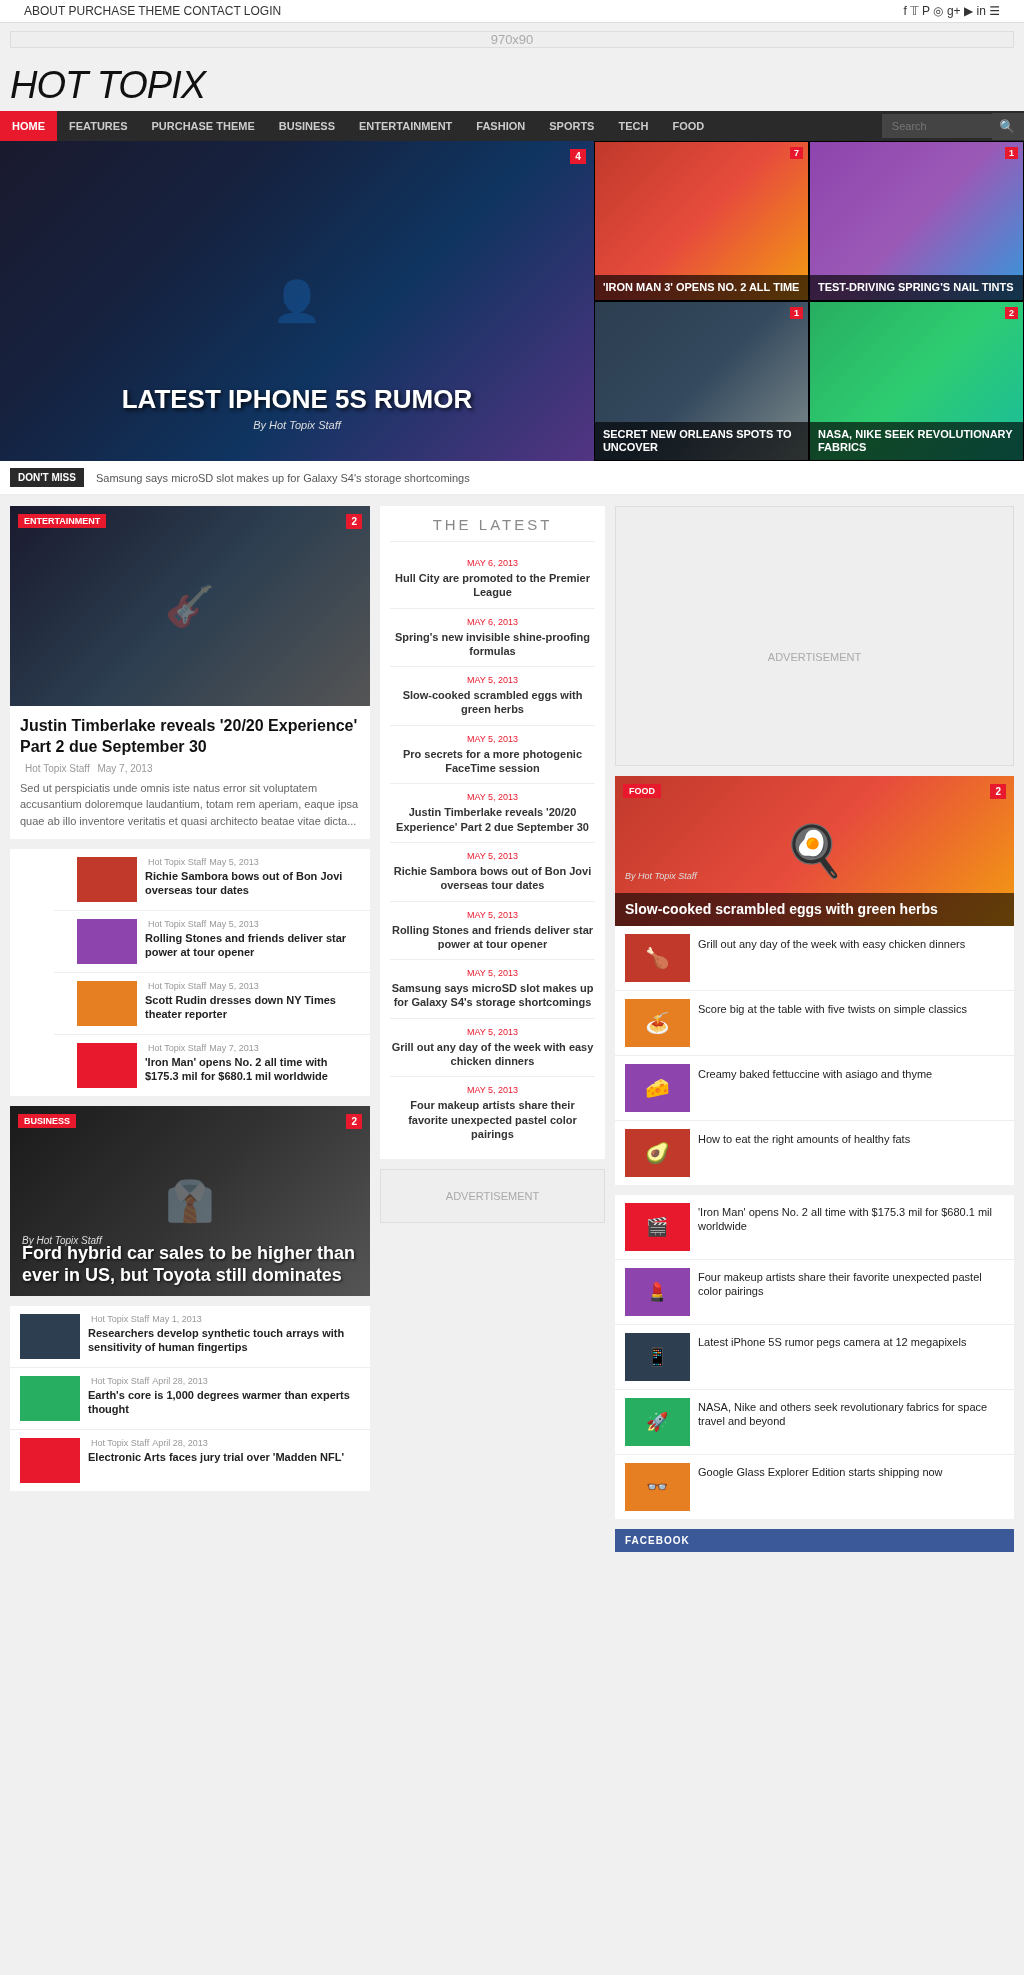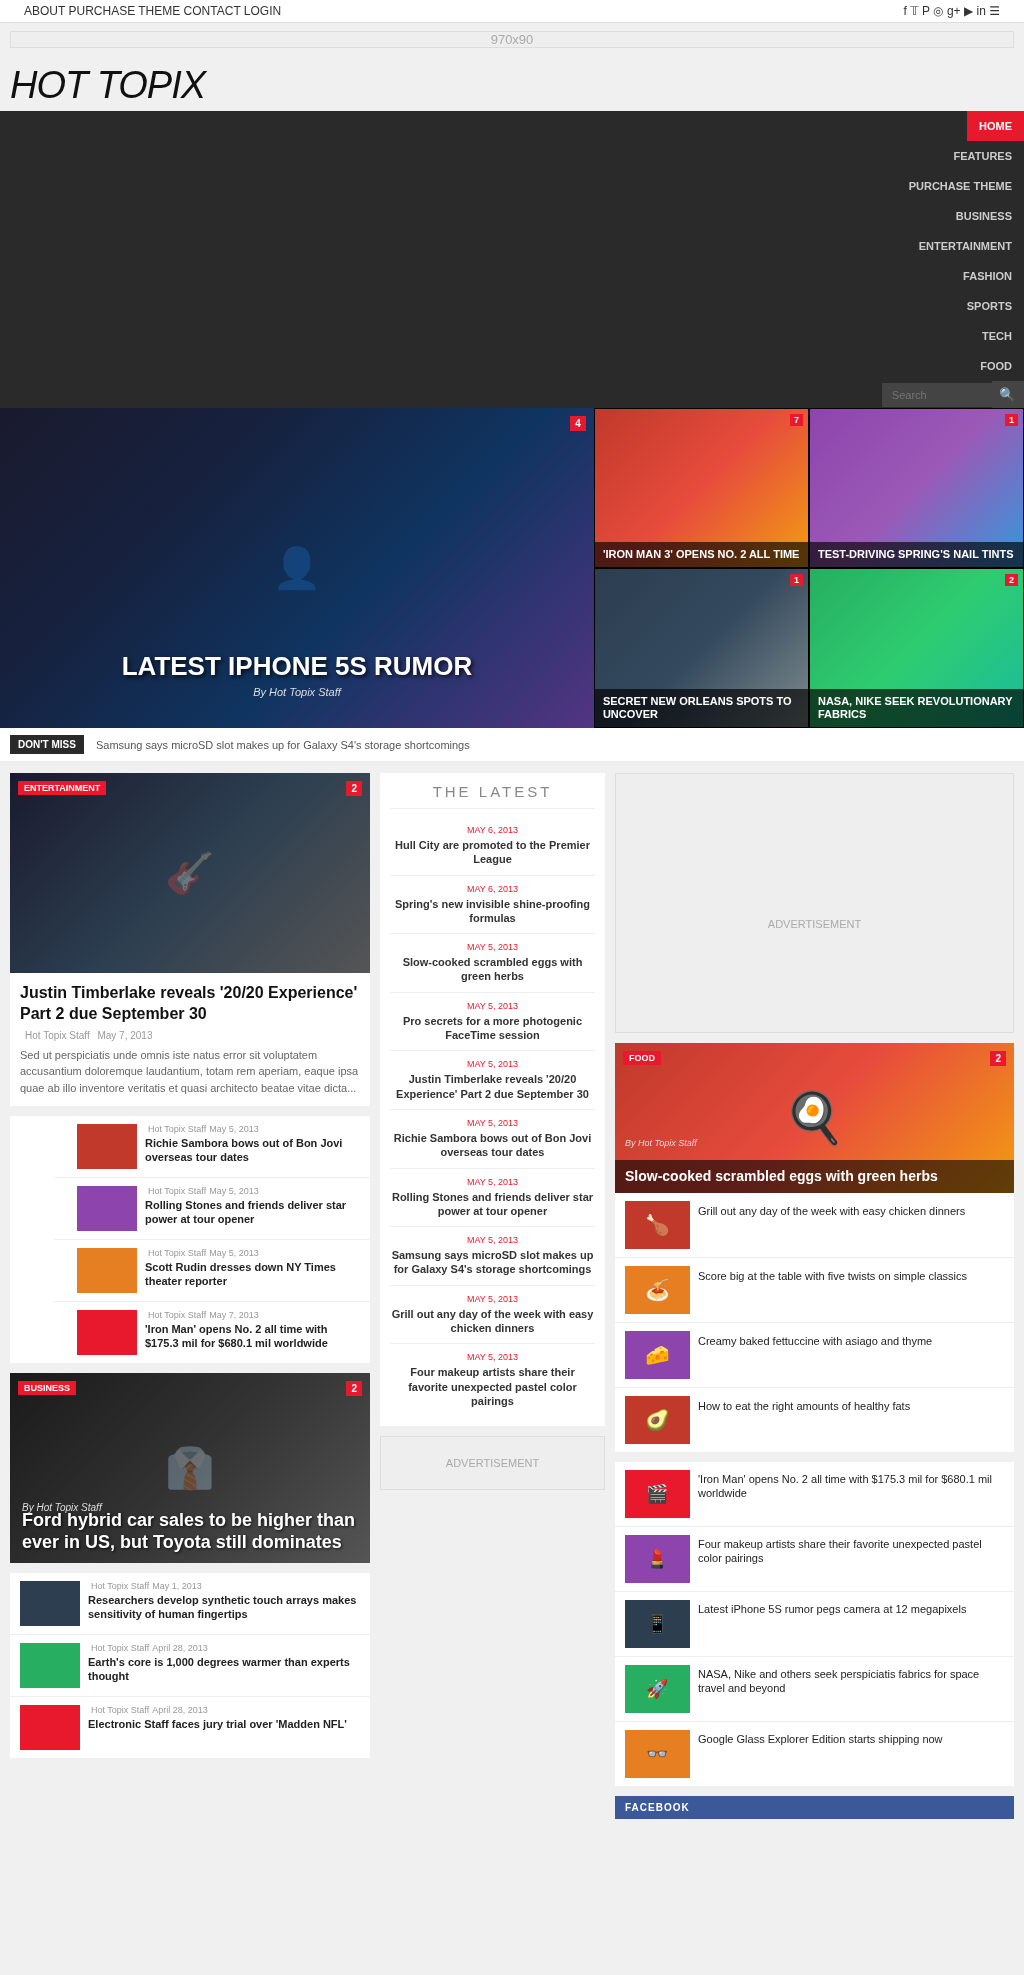--- a/index.html
+++ b/index.html
@@ -9,21 +9,21 @@
     .top-nav { background: #fff; padding: 4px 24px; display: flex; justify-content: space-between; align-items: center; border-bottom: 1px solid #ddd; }
     
     
     .ad-banner { background: #eee; border: 1px solid #ddd; text-align: center; margin: 8px 10px; color: #aaa; font-size: 13px; }
     
     
     .logo-area { padding: 8px 10px 4px; }
     .logo-text { font-size: 38px; font-weight: 400; color: #111; letter-spacing: -1px; font-style: italic; text-transform: uppercase; }
     
     
-    .main-nav { background: #2a2a2a; display: flex; align-items: flex-end; padding: 0; flex-direction: column; }
+    .main-nav { background: #2a2a2a; display: flex; align-items: center; padding: 0; }
     .main-nav .nav-item { color: #ccc; text-decoration: none; padding: 9px 12px; font-size: 11px; font-weight: bold; text-transform: uppercase; display: inline-block; }
     .main-nav .nav-item.active { background: #e8192c; color: #fff; }
     .nav-search { margin-left: auto; display: flex; align-items: center; }
     .nav-search input { background: #444; border: none; color: #ccc; padding: 6px 10px; font-size: 11px; width: 110px; outline: none; }
     .nav-search button { background: #444; border: none; color: #aaa; padding: 6px 8px; cursor: pointer; font-size: 13px; }
     
     
     .hero-section { display: flex; height: 320px; }
     .hero-main { flex: 0 0 58%; position: relative; overflow: hidden; background: #333; }
     .hero-main-bg { width: 100%; height: 100%; background: linear-gradient(135deg, #1a1a2e 0%, #16213e 30%, #0f3460 60%, #533483 100%); position: relative; }
@@ -308,39 +308,39 @@
       </div>
     </div>
 
     <div class="biz-small-list">
       <div class="biz-small-article">
         <div class="biz-thumb">
           <div class="biz-thumb-bg" style="background: #2c3e50;"></div>
         </div>
         <div class="biz-art-content">
           <div class="meta"><span>Hot Topix Staff</span><span>May 1, 2013</span></div>
-          <h4>Researchers develop synthetic touch arrays makes sensitivity of human fingertips</h4>
+          <h4>Researchers develop synthetic touch arrays with sensitivity of human fingertips</h4>
         </div>
       </div>
       <div class="biz-small-article">
         <div class="biz-thumb">
           <div class="biz-thumb-bg" style="background: #27ae60;"></div>
         </div>
         <div class="biz-art-content">
           <div class="meta"><span>Hot Topix Staff</span><span>April 28, 2013</span></div>
           <h4>Earth's core is 1,000 degrees warmer than experts thought</h4>
         </div>
       </div>
       <div class="biz-small-article">
         <div class="biz-thumb">
           <div class="biz-thumb-bg" style="background: #e8192c;"></div>
         </div>
         <div class="biz-art-content">
           <div class="meta"><span>Hot Topix Staff</span><span>April 28, 2013</span></div>
-          <h4>Electronic Staff faces jury trial over 'Madden NFL'</h4>
+          <h4>Electronic Arts faces jury trial over 'Madden NFL'</h4>
         </div>
       </div>
     </div>
 
   </div>
 
   <div class="middle-col">
     <div class="latest-section">
       <div class="latest-title">THE LATEST</div>
 
@@ -454,21 +454,21 @@
         <div class="popular-item">
           <div class="pop-thumb">
             <div class="pop-thumb-bg" style="background: #2c3e50; display:flex;align-items:center;justify-content:center;font-size:18px;">📱</div>
           </div>
           <div class="pop-item-title">Latest iPhone 5S rumor pegs camera at 12 megapixels</div>
         </div>
         <div class="popular-item">
           <div class="pop-thumb">
             <div class="pop-thumb-bg" style="background: #27ae60; display:flex;align-items:center;justify-content:center;font-size:18px;">🚀</div>
           </div>
-          <div class="pop-item-title">NASA, Nike and others seek perspiciatis fabrics for space travel and beyond</div>
+          <div class="pop-item-title">NASA, Nike and others seek revolutionary fabrics for space travel and beyond</div>
         </div>
         <div class="popular-item">
           <div class="pop-thumb">
             <div class="pop-thumb-bg" style="background: #e67e22; display:flex;align-items:center;justify-content:center;font-size:18px;">👓</div>
           </div>
           <div class="pop-item-title">Google Glass Explorer Edition starts shipping now</div>
         </div>
       </div>
     </div>
 

